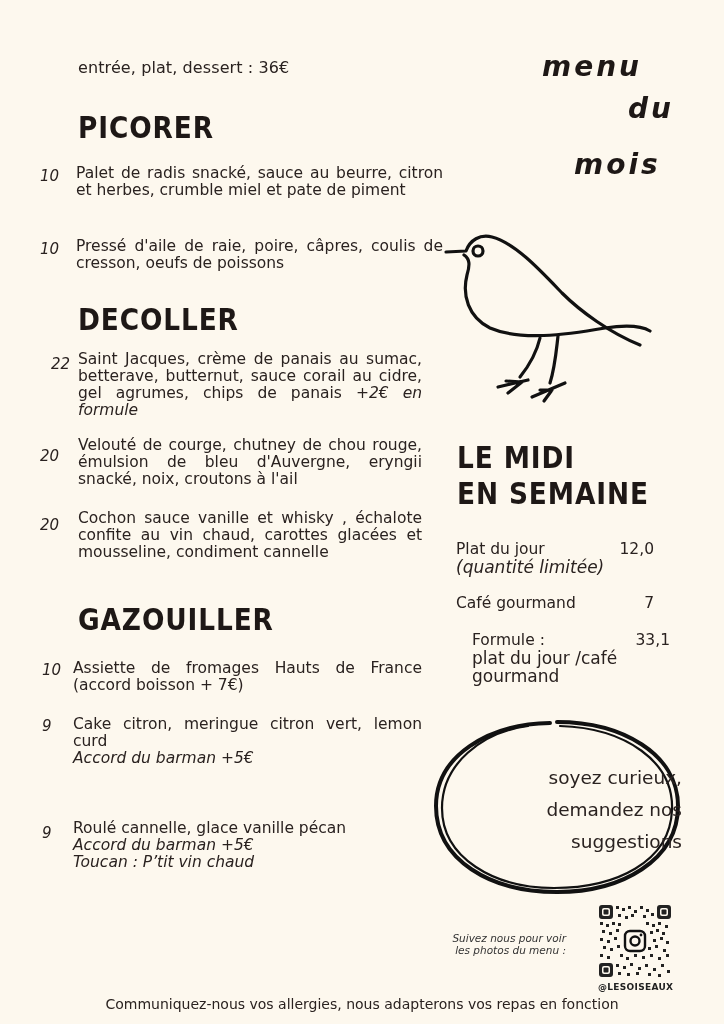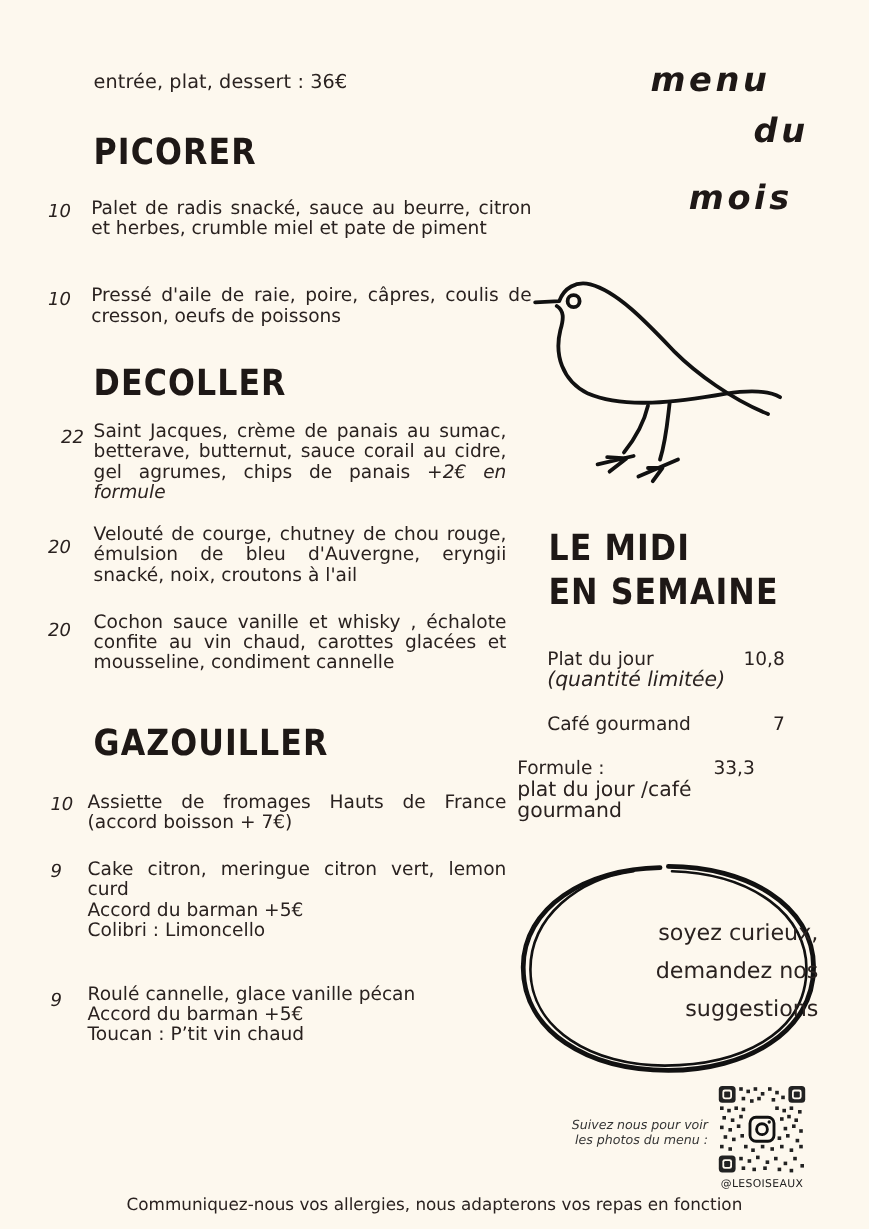--- a/index.html
+++ b/index.html
@@ -13,42 +13,42 @@
     .subtitle { left: 78px; top: 58px; font-size: 16px; letter-spacing: 0.1px; }
     .section-title {
       font-family: "DejaVu Sans", sans-serif; font-weight: bold;
       font-size: 30px; letter-spacing: 1px; color: #1e1816;
       transform: scaleX(0.88); transform-origin: left center;
     }
     .item { display: flex; }
     .price { font-size: 15px; width: 30px; flex-shrink: 0; font-style: italic; }
     .desc { font-size: 15.5px; line-height: 17px; text-align: justify; text-align-last: left; }
     .desc .it { font-style: italic; }
-    .note { display: block; }
+    .note { font-style: italic; display: block; }
 
     .handwritten {
       font-family: "DejaVu Sans", sans-serif; font-weight: bold;
       font-size: 26px; color: #1e1816; letter-spacing: 2px;
     }
 
     .midi-title { left: 457px; top: 440px; line-height: 36px; }
     .midi-row { display: flex; justify-content: space-between; font-size: 15.5px; line-height: 18px; width: 198px; }
     .midi-sub { font-size: 17px; line-height: 18px; }
     .midi-sub.it { font-style: italic; }
 
     .bubble {
       left: 432px; top: 718px; width: 250px; height: 178px;
     }
     .bubble-text {
       position: absolute; left: 0; top: 44px; width: 250px;
       text-align: right; font-size: 18.5px; line-height: 32px; color: #2a2220;
     }
-    .follow { left: 450px; top: 932px; width: 140px; text-align: right; font-style: italic; font-size: 10.5px; line-height: 12px; color: #333; }
+    .follow { left: 426px; top: 932px; width: 140px; text-align: right; font-style: italic; font-size: 10.5px; line-height: 12px; color: #333; }
     .qr { left: 598px; top: 904px; width: 74px; height: 74px; }
-    .handle { left: 598px; top: 982px; width: 74px; text-align: center; font-size: 9px; font-weight: normal; letter-spacing: 0.3px; color: #222; }
+    .handle { left: 598px; top: 982px; width: 74px; text-align: center; font-size: 9px; font-weight: bold; letter-spacing: 0.3px; color: #222; }
     .footer { left: 0; top: 996px; width: 724px; text-align: center; font-size: 14px; }
   </style>
 </head>
 <body>
 
 <div class="abs subtitle">entrée, plat, dessert : 36€</div>
 
 <div class="abs" style="left:540px; top:50px; width:130px; height:140px;">
   <div class="handwritten" style="position:absolute; left:2px; top:0; font-size:28px; letter-spacing:3px; font-style:italic;">menu</div>
   <div class="handwritten" style="position:absolute; left:68px; top:42px; font-size:28px; letter-spacing:3px; font-style:italic;margin-left:20px;">du</div>
@@ -94,54 +94,53 @@
 <div class="abs section-title" style="left:78px; top:602px;">GAZOUILLER</div>
 <div class="abs item" style="left:42px; top:660px; width:380px;">
   <span class="price" style="width:30px; padding-top:1px;">10</span>
   <span class="desc" style="margin-left:1px;">Assiette de fromages Hauts de France (accord boisson + 7€)</span>
 </div>
 <div class="abs item" style="left:42px; top:716px; width:380px;">
   <span class="price" style="width:31px; padding-top:1px;">9</span>
   <span class="desc">
     <span>Cake citron, meringue citron vert, lemon curd</span>
     <span class="note">Accord du barman +5€</span>
-    <span class="note">Colibri :  Limoncello</span>
   </span>
 </div>
 <div class="abs item" style="left:42px; top:820px; width:380px;">
   <span class="price" style="width:31px; padding-top:4px;">9</span>
   <span class="desc">
     <span>Roulé cannelle, glace vanille pécan</span>
     <span class="note">Accord du barman +5€</span>
     <span class="note">Toucan : P’tit vin chaud</span>
   </span>
 </div>
 
 <div class="abs section-title midi-title">
   <div>LE MIDI</div>
   <div>EN SEMAINE</div>
 </div>
 
 <div class="abs" style="left:456px; top:540px;">
   <div class="midi-row">
     <span>Plat du jour</span>
-    <span>10,8</span>
+    <span>12,0</span>
   </div>
   <div class="midi-sub it">(quantité limitée)</div>
 </div>
 <div class="abs" style="left:456px; top:594px;">
   <div class="midi-row">
     <span>Café gourmand</span>
     <span>7</span>
   </div>
 </div>
-<div class="abs" style="left:431px; top:631px;">
+<div class="abs" style="left:472px; top:631px;">
   <div class="midi-row">
     <span>Formule :</span>
-    <span>33,3</span>
+    <span>33,1</span>
   </div>
   <div class="midi-sub">plat du jour /café</div>
   <div class="midi-sub">gourmand</div>
 </div>
 
 <div class="abs bubble">
   <svg width="250" height="178" viewBox="0 0 250 178" fill="none" stroke="#111" stroke-linecap="round" style="position:absolute; left:0; top:0;">
     <path d="M125 4 C190 4 246 36 246 88 C246 142 190 174 125 174 C58 174 4 142 4 88 C4 38 56 6 118 5" stroke-width="4"></path>
     <path d="M128 8 C194 10 242 44 240 92 C238 144 184 170 122 170 C62 170 10 140 10 90 C10 46 50 14 96 8" stroke-width="2.2"></path>
   </svg>

